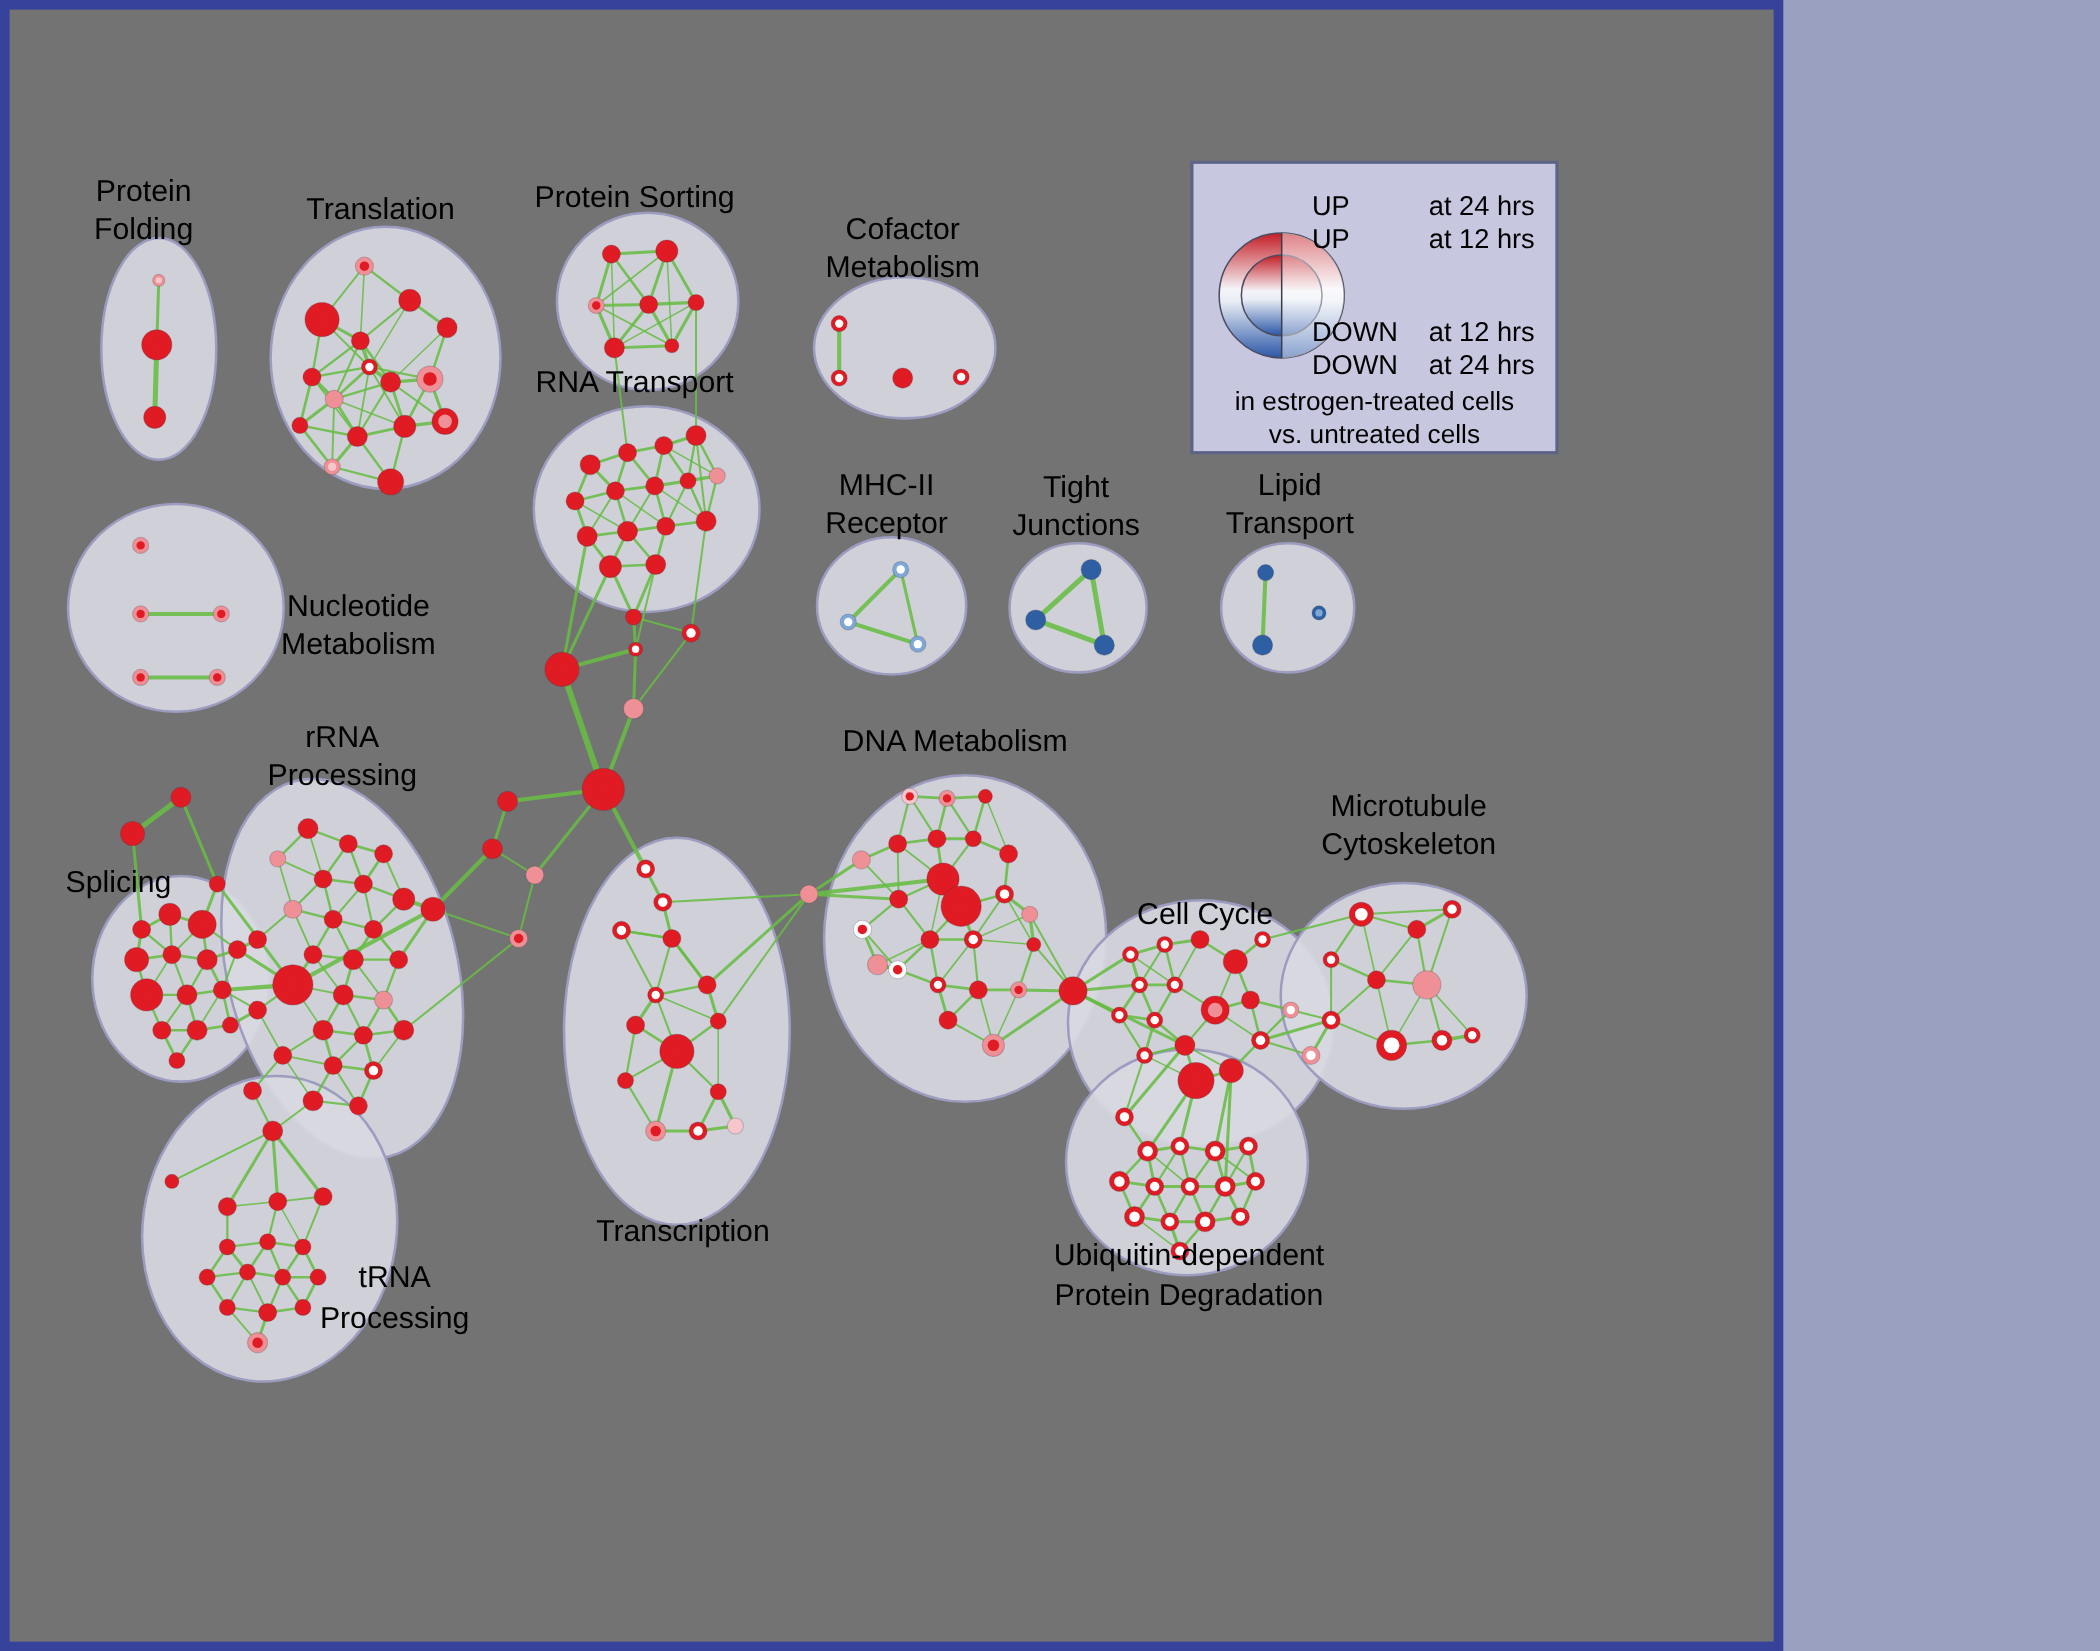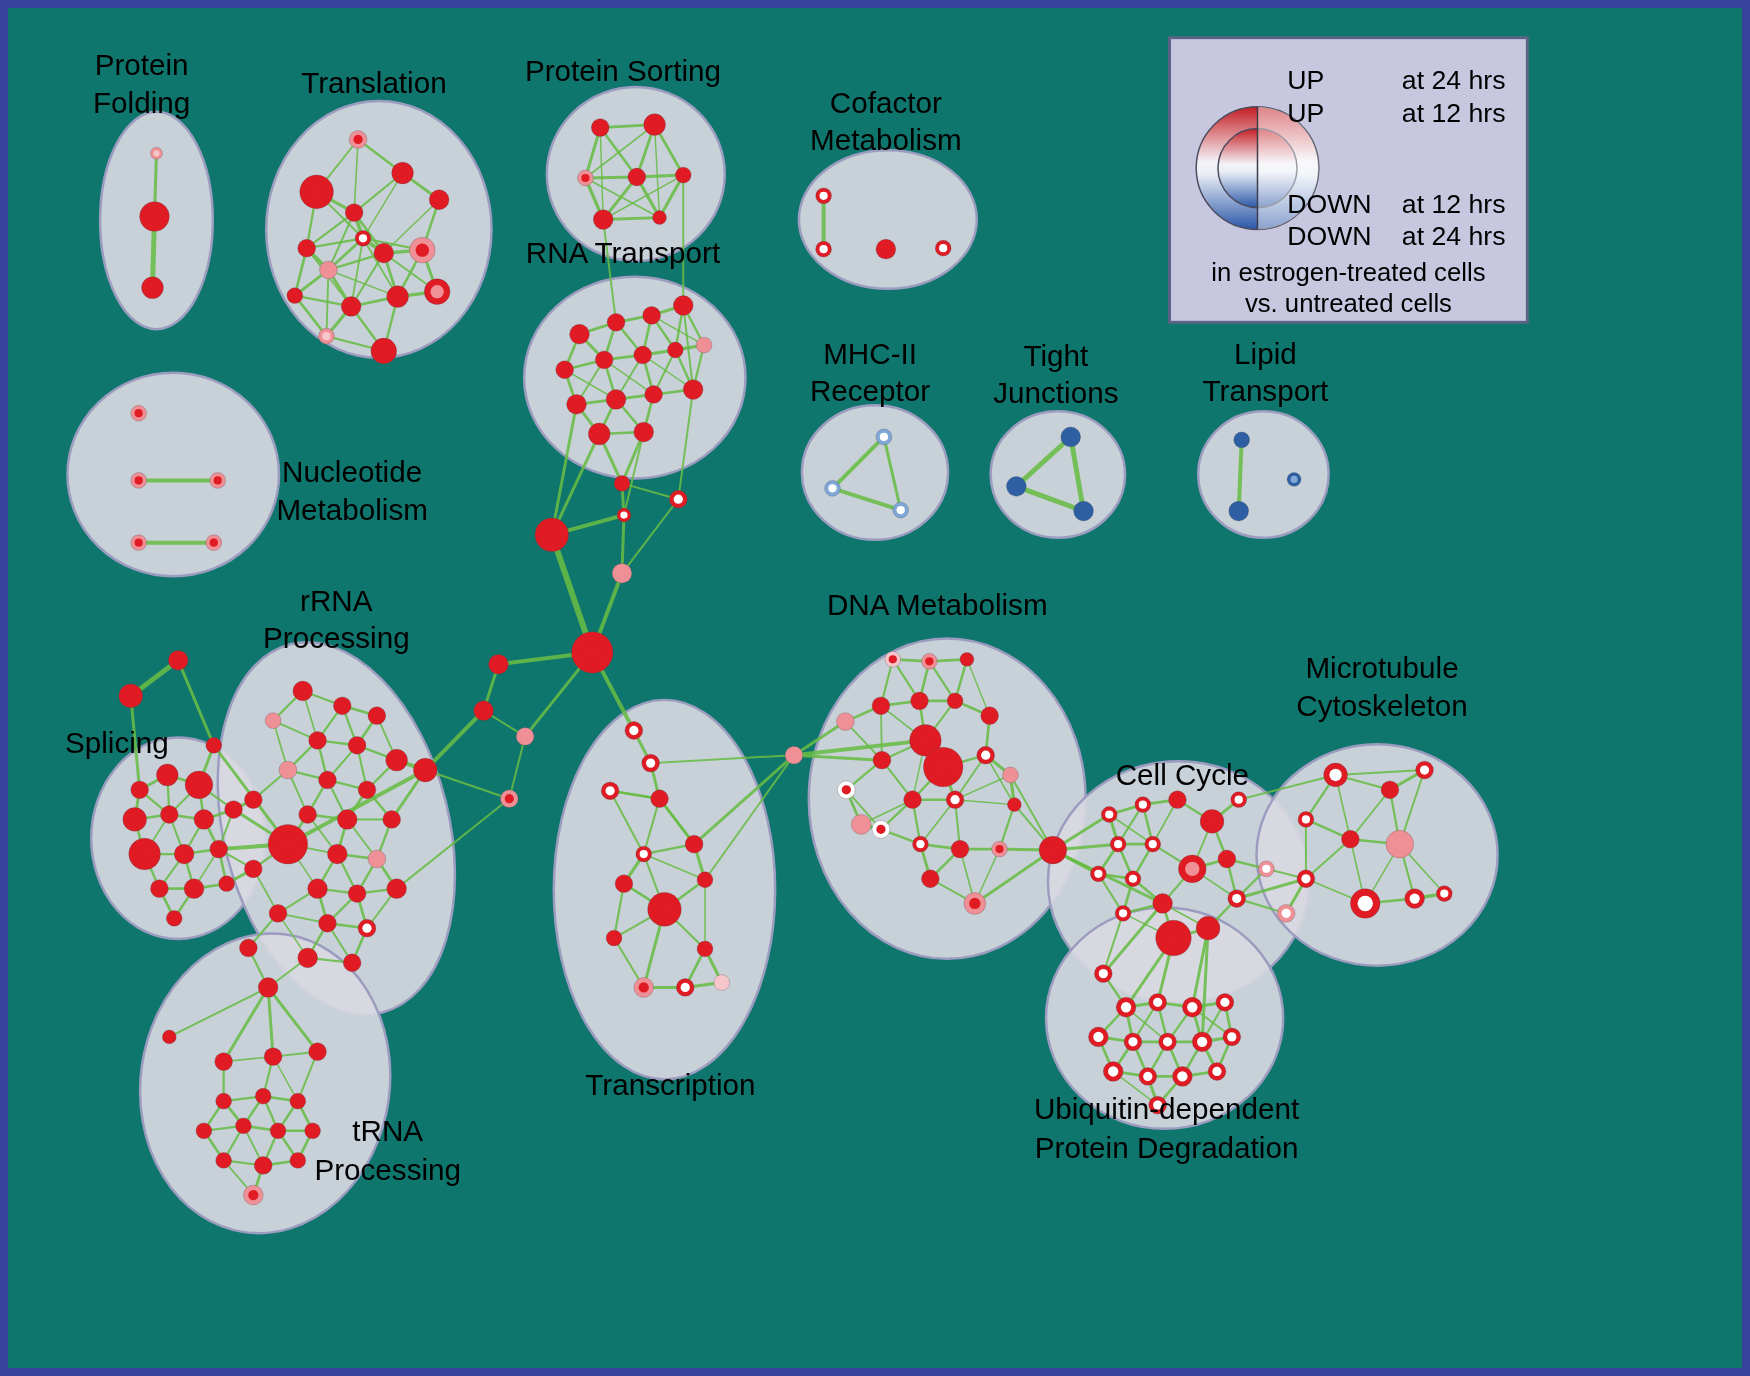--- a/index.html
+++ b/index.html
@@ -1,20 +1,20 @@
 <!DOCTYPE html>
 <html><head>
 <meta charset="utf-8">
 <style>
   html,body{margin:0;padding:0;background:#9aa0bf;}
   .stage{
     position:relative;
-    width:1750px;height:1376px;
+    width:1486px;height:1376px;
     box-sizing:border-box;
-    background:#0f766e;
+    background:#737373;
     border:8px solid #37429b;
   }
   svg{display:block;width:100%;height:100%;}
   svg text{
     font-family:"Liberation Sans", sans-serif;
     fill:#000;
   }
 </style>
 </head>
 <body>

